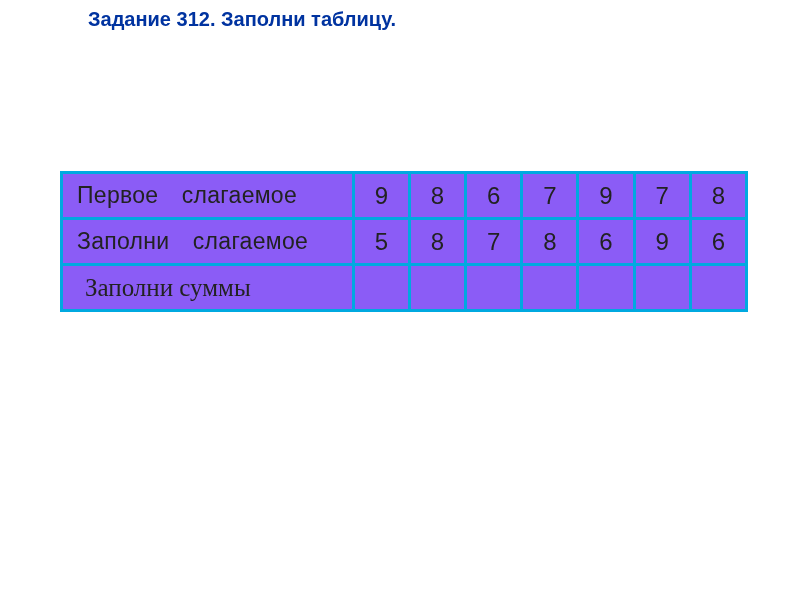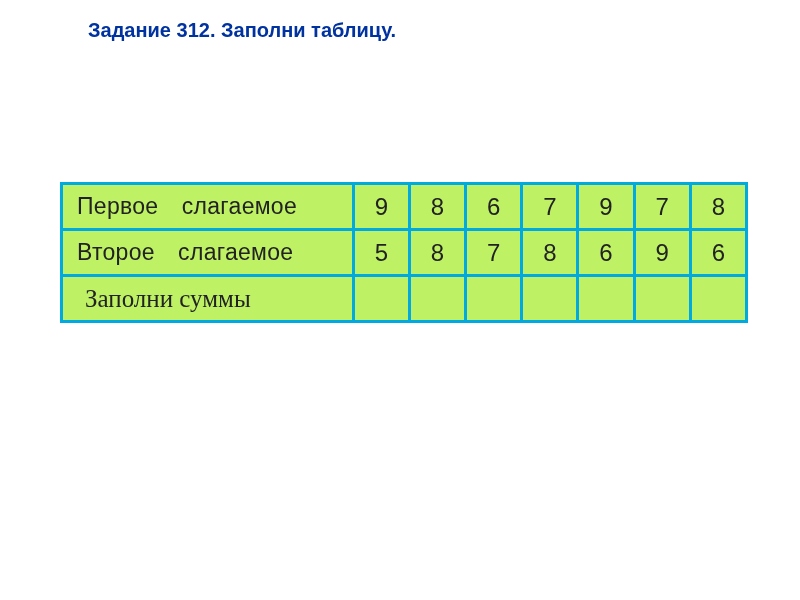--- a/index.html
+++ b/index.html
@@ -8,21 +8,21 @@
       box-sizing: border-box;
     }
     body {
       width: 800px;
       height: 600px;
       background: #ffffff;
       font-family: Arial, "Helvetica Neue", Helvetica, sans-serif;
       position: relative;
     }
     .container {
-      padding: 19px 60px 0 88px;
+      padding: 8px 60px 0 88px;
     }
     .title {
       color: #0033a0;
       font-size: 20px;
       font-weight: bold;
       margin-bottom: 140px;
     }
     .table-wrap {
       margin-left: -28px;
       margin-right: -8px;
@@ -31,21 +31,21 @@
       border-collapse: collapse;
       width: 100%;
     }
     table.addition td {
       border: 3px solid #00a9e0;
       text-align: center;
       vertical-align: middle;
       height: 46px;
       font-size: 24px;
       color: #222222;
-      background: #bef264;
+      background: #8b5cf6;
     }
     table.addition td.label {
       text-align: left;
       padding-left: 14px;
       font-size: 23px;
       width: 270px;
       letter-spacing: 0.3px;
     }
     table.addition td.num {
       width: 52px;
@@ -70,21 +70,21 @@
         <td class="label">Первое слагаемое</td>
         <td class="num">9</td>
         <td class="num">8</td>
         <td class="num">6</td>
         <td class="num">7</td>
         <td class="num">9</td>
         <td class="num">7</td>
         <td class="num">8</td>
       </tr>
       <tr>
-        <td class="label">Второе слагаемое</td>
+        <td class="label">Заполни слагаемое</td>
         <td class="num">5</td>
         <td class="num">8</td>
         <td class="num">7</td>
         <td class="num">8</td>
         <td class="num">6</td>
         <td class="num">9</td>
         <td class="num">6</td>
       </tr>
       <tr class="sum">
         <td class="label">Заполни суммы</td>

